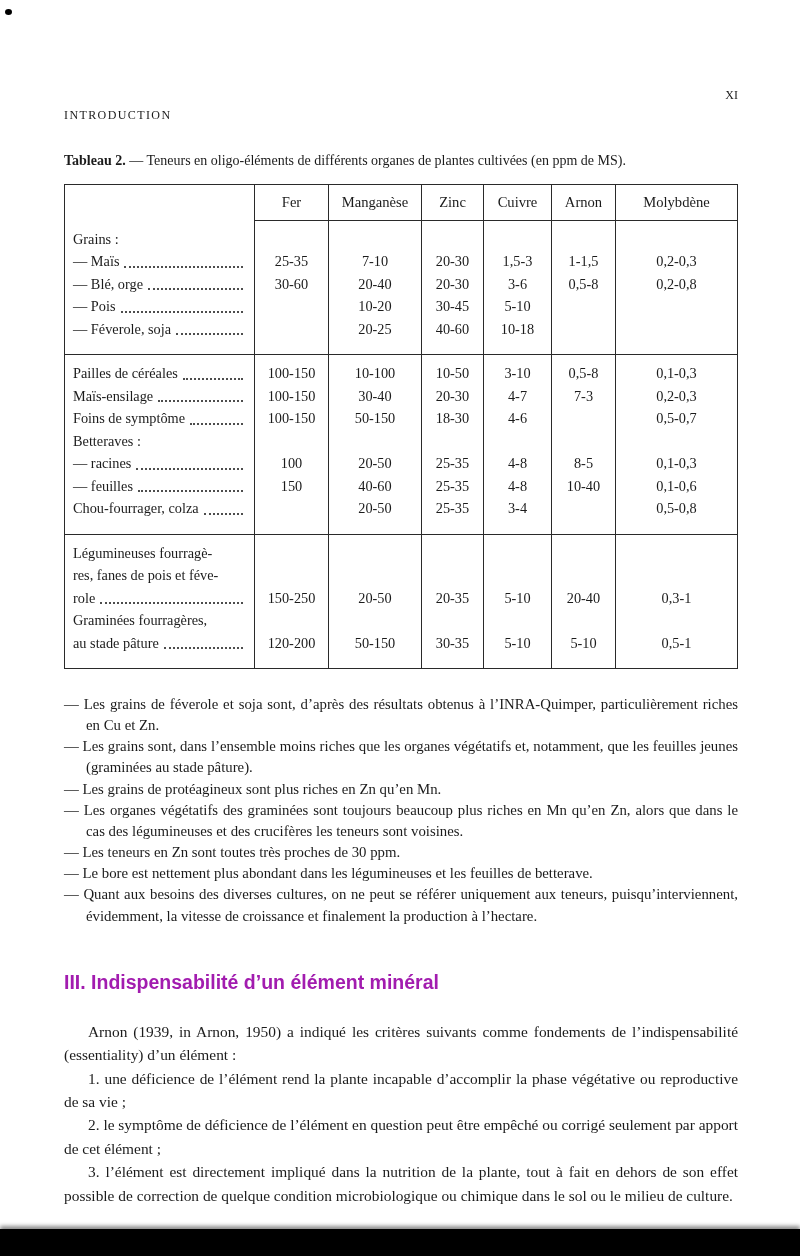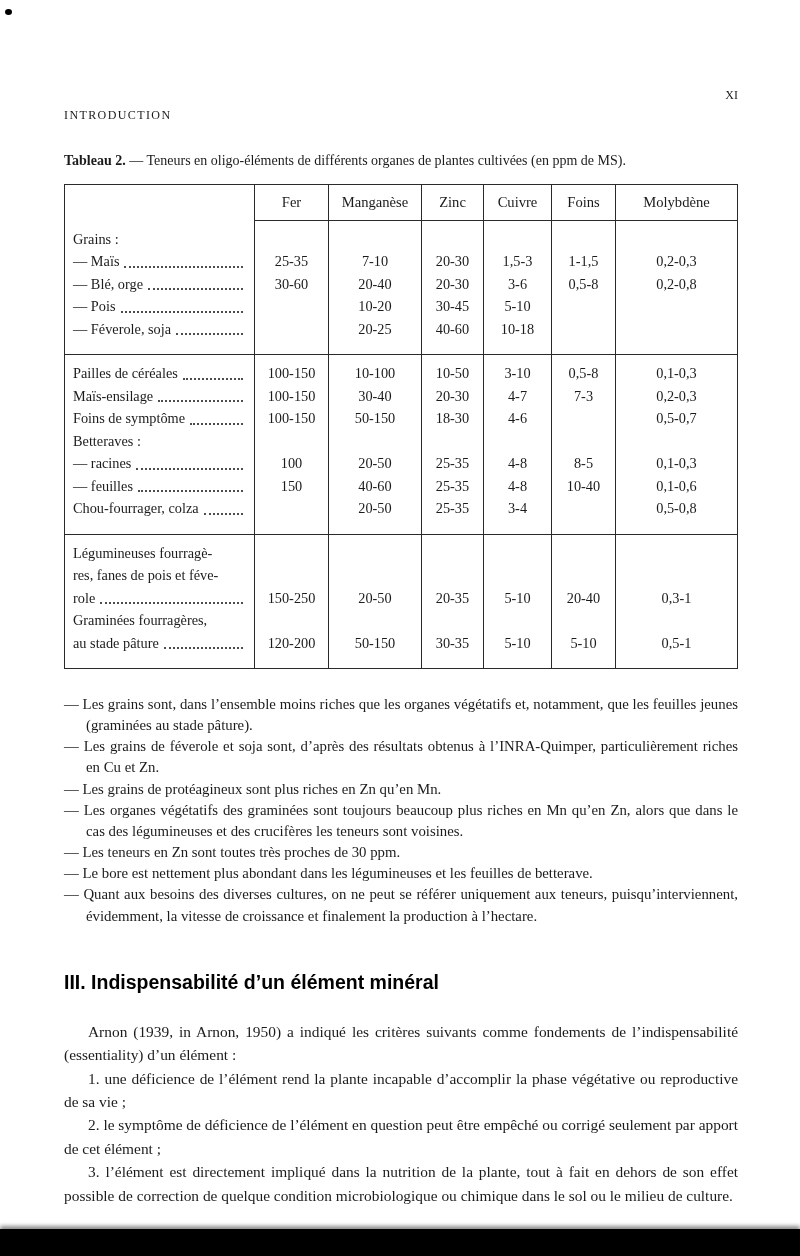--- a/index.html
+++ b/index.html
@@ -93,21 +93,21 @@
     padding-left: 22px;
     text-indent: -22px;
     text-align: justify;
   }
   
   h2.section-heading {
     margin: 44px 0 0 0;
     font-family: "Liberation Sans", "DejaVu Sans", sans-serif;
     font-weight: bold;
     font-size: 19.5px;
-    color: #000000;
+    color: #a21caf;
   }
   
   #paragraphs { margin-top: 26px; }
   p.body-para {
     margin: 0;
     font-size: 15.4px;
     line-height: 1.52;
     text-align: justify;
     text-indent: 24px;
   }
@@ -153,21 +153,21 @@
         <col class="c-bo">
         <col class="c-mo">
     </colgroup>
     <thead>
       <tr id="head-row">
           <th class="label-col"></th>
           <th>Fer</th>
           <th>Manganèse</th>
           <th>Zinc</th>
           <th>Cuivre</th>
-          <th>Foins</th>
+          <th>Arnon</th>
           <th>Molybdène</th>
         </tr>
     </thead>
   <tbody>
         <tr>
           <td class="label-cell">
             <div class="label-line">
               <span>Grains :</span>
             </div>
           </td>
@@ -369,22 +369,22 @@
           <td class="value-cell">50-150</td>
           <td class="value-cell">30-35</td>
           <td class="value-cell">5-10</td>
           <td class="value-cell">5-10</td>
           <td class="value-cell">0,5-1</td>
         </tr>
       </tbody>
     </table>
 
   <ul class="notes" id="notes-list">
+      <li>— Les grains de féverole et soja sont, d’après des résultats obtenus à l’INRA-Quimper, particulièrement riches en Cu et Zn.</li>
       <li>— Les grains sont, dans l’ensemble moins riches que les organes végétatifs et, notamment, que les feuilles jeunes (graminées au stade pâture).</li>
-      <li>— Les grains de féverole et soja sont, d’après des résultats obtenus à l’INRA-Quimper, particulièrement riches en Cu et Zn.</li>
       <li>— Les grains de protéagineux sont plus riches en Zn qu’en Mn.</li>
       <li>— Les organes végétatifs des graminées sont toujours beaucoup plus riches en Mn qu’en Zn, alors que dans le cas des légumineuses et des crucifères les teneurs sont voisines.</li>
       <li>— Les teneurs en Zn sont toutes très proches de 30 ppm.</li>
       <li>— Le bore est nettement plus abondant dans les légumineuses et les feuilles de betterave.</li>
       <li>— Quant aux besoins des diverses cultures, on ne peut se référer uniquement aux teneurs, puisqu’interviennent, évidemment, la vitesse de croissance et finalement la production à l’hectare.</li>
     </ul>
 
   <h2 class="section-heading">III. Indispensabilité d’un élément minéral</h2>
 
   <div id="paragraphs">

